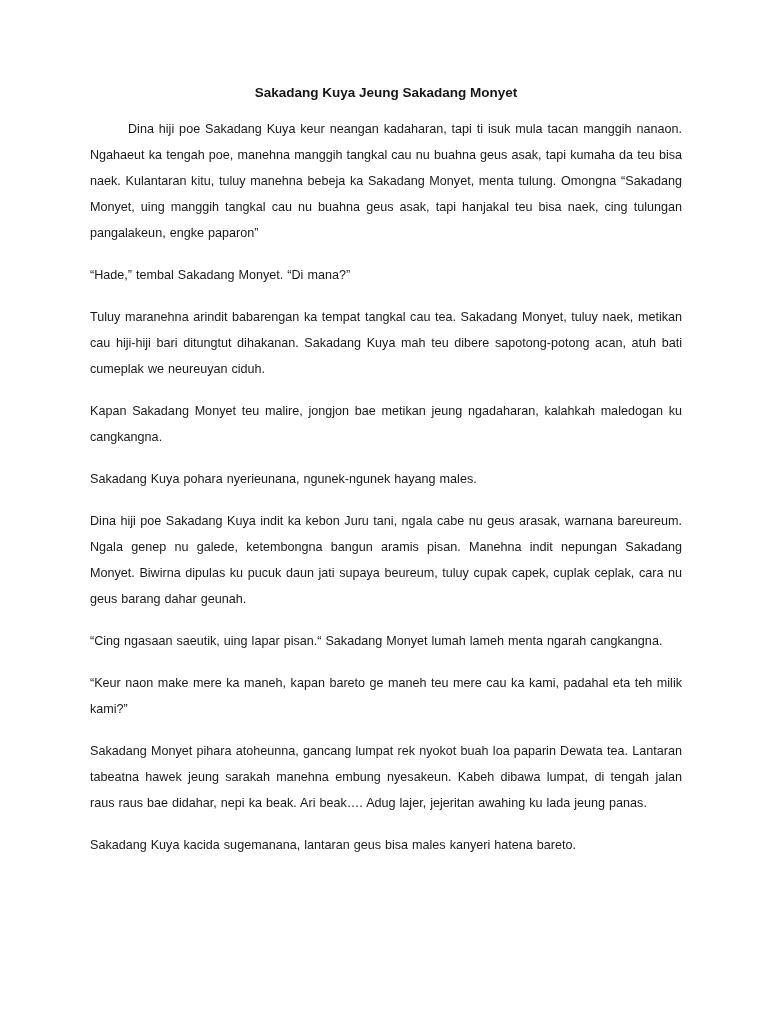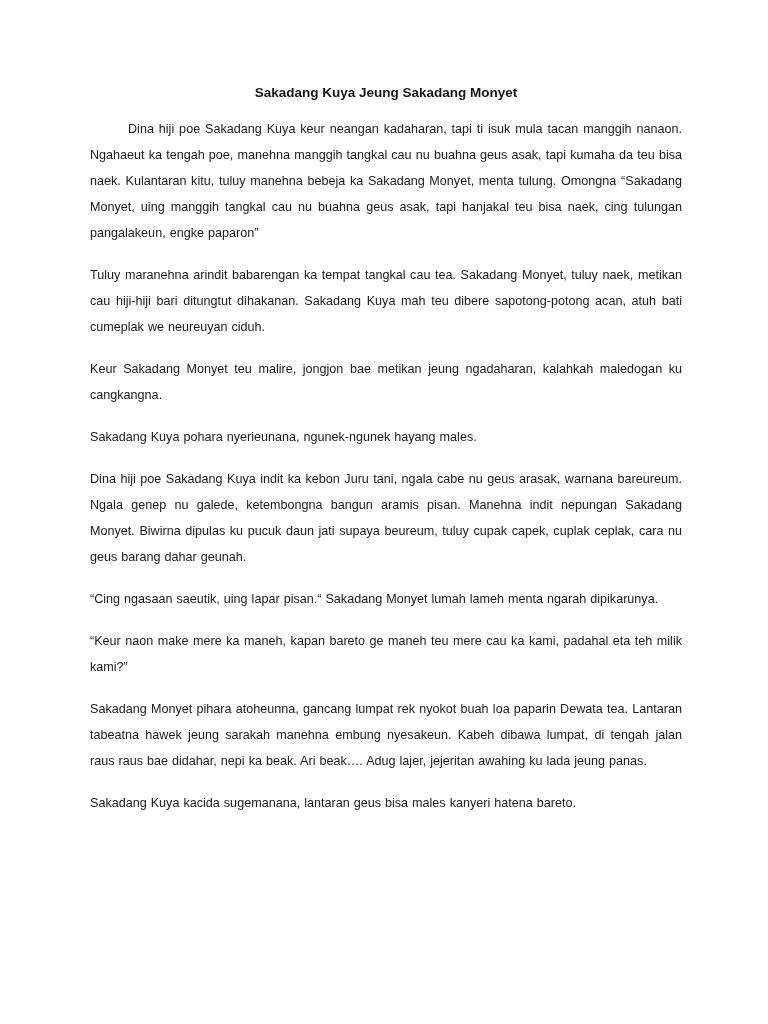--- a/index.html
+++ b/index.html
@@ -42,22 +42,23 @@
     text-indent: 38px;
   }
 </style>
 </head>
 <body>
 
 <div class="page">
   <div class="content">
     <h1 class="doc-title">Sakadang Kuya Jeung Sakadang Monyet</h1>
     <p class="doc-paragraph indent-first">Dina hiji poe Sakadang Kuya keur neangan kadaharan, tapi ti isuk mula tacan manggih nanaon. Ngahaeut ka tengah poe, manehna manggih tangkal cau nu buahna geus asak, tapi kumaha da teu bisa naek. Kulantaran kitu, tuluy manehna bebeja ka Sakadang Monyet, menta tulung. Omongna “Sakadang Monyet, uing manggih tangkal cau nu buahna geus asak, tapi hanjakal teu bisa naek, cing tulungan pangalakeun, engke paparon”</p>
+    <p class="doc-paragraph">“Hade,” tembal Sakadang Monyet. “Di mana?”</p>
     <p class="doc-paragraph">Tuluy maranehna arindit babarengan ka tempat tangkal cau tea. Sakadang Monyet, tuluy naek, metikan cau hiji-hiji bari ditungtut dihakanan. Sakadang Kuya mah teu dibere sapotong-potong acan, atuh bati cumeplak we neureuyan ciduh.</p>
-    <p class="doc-paragraph">Keur Sakadang Monyet teu malire, jongjon bae metikan jeung ngadaharan, kalahkah maledogan ku cangkangna.</p>
+    <p class="doc-paragraph">Kapan Sakadang Monyet teu malire, jongjon bae metikan jeung ngadaharan, kalahkah maledogan ku cangkangna.</p>
     <p class="doc-paragraph">Sakadang Kuya pohara nyerieunana, ngunek-ngunek hayang males.</p>
     <p class="doc-paragraph">Dina hiji poe Sakadang Kuya indit ka kebon Juru tani, ngala cabe nu geus arasak, warnana bareureum. Ngala genep nu galede, ketembongna bangun aramis pisan. Manehna indit nepungan Sakadang Monyet. Biwirna dipulas ku pucuk daun jati supaya beureum, tuluy cupak capek, cuplak ceplak, cara nu geus barang dahar geunah.</p>
-    <p class="doc-paragraph">“Cing ngasaan saeutik, uing lapar pisan.“ Sakadang Monyet lumah lameh menta ngarah dipikarunya.</p>
+    <p class="doc-paragraph">“Cing ngasaan saeutik, uing lapar pisan.“ Sakadang Monyet lumah lameh menta ngarah cangkangna.</p>
     <p class="doc-paragraph">“Keur naon make mere ka maneh, kapan bareto ge maneh teu mere cau ka kami, padahal eta teh milik kami?”</p>
     <p class="doc-paragraph">Sakadang Monyet pihara atoheunna, gancang lumpat rek nyokot buah loa paparin Dewata tea. Lantaran tabeatna hawek jeung sarakah manehna embung nyesakeun. Kabeh dibawa lumpat, di tengah jalan raus raus bae didahar, nepi ka beak. Ari beak…. Adug lajer, jejeritan awahing ku lada jeung panas.</p>
     <p class="doc-paragraph">Sakadang Kuya kacida sugemanana, lantaran geus bisa males kanyeri hatena bareto.</p>
   </div>
 </div>
 
 </body></html>

